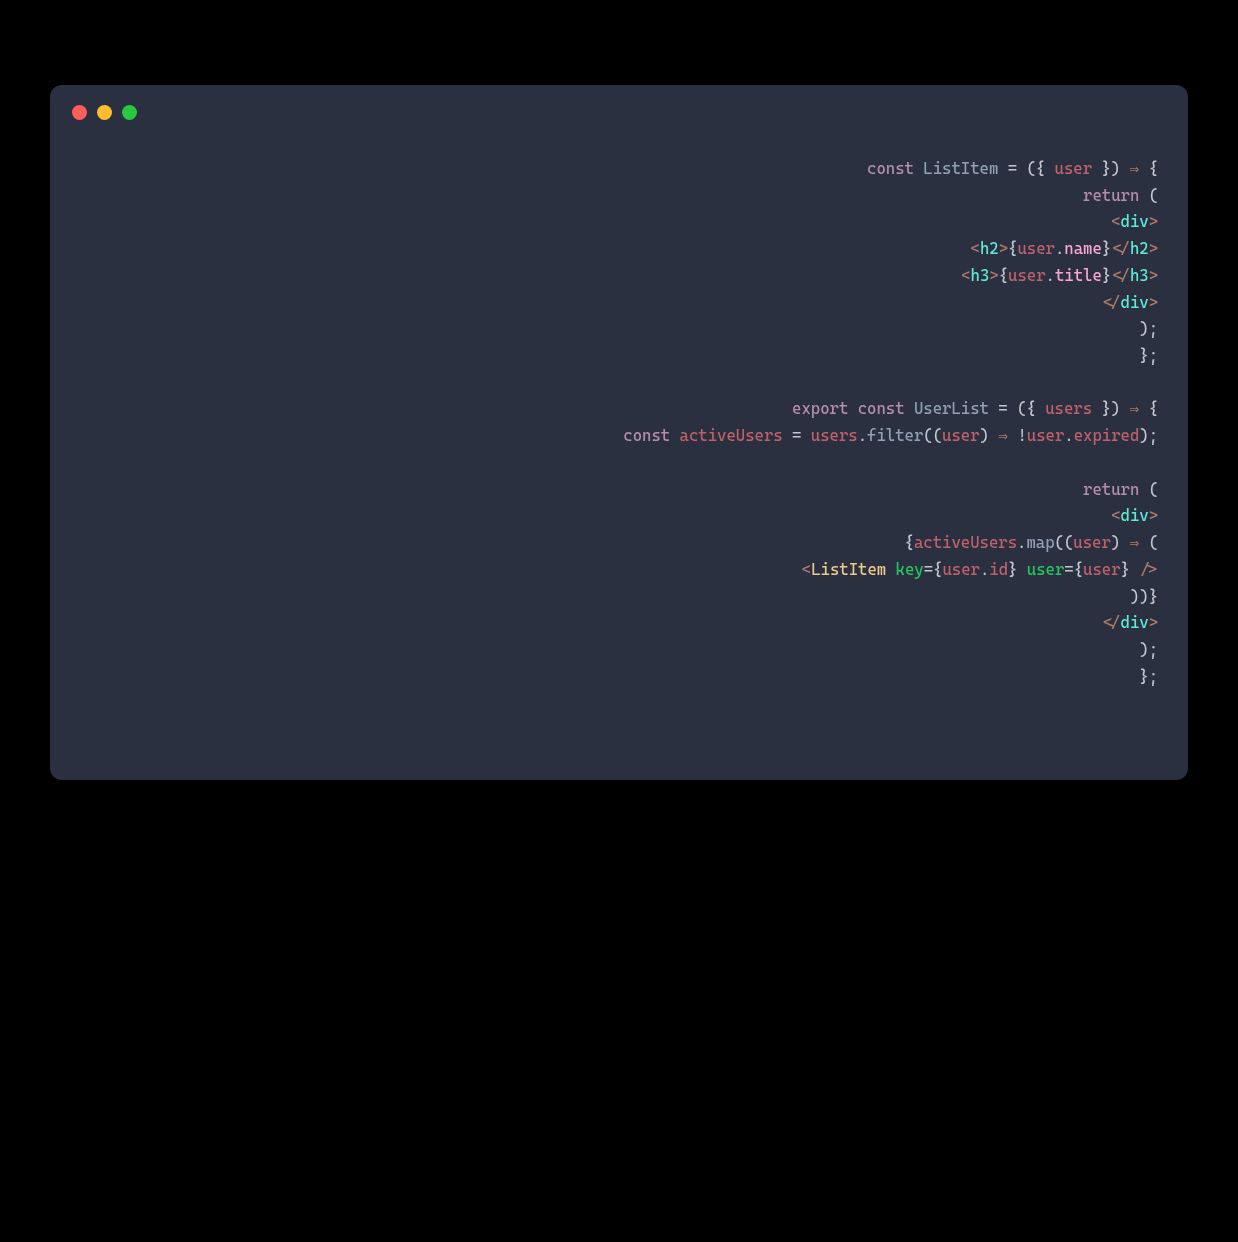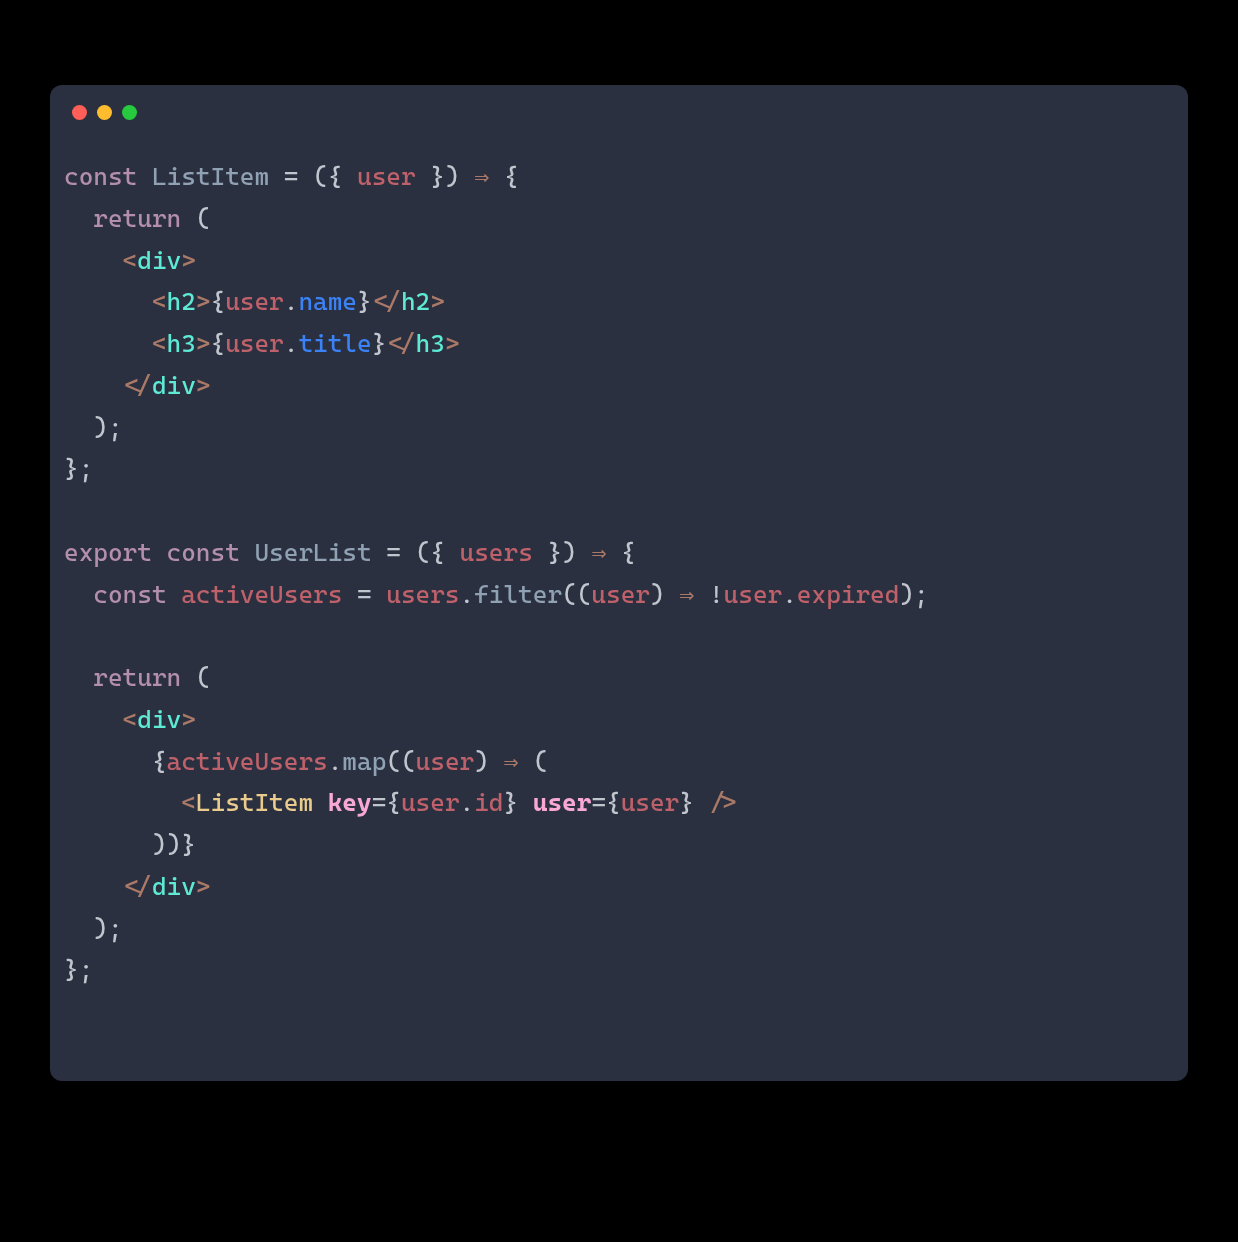--- a/index.html
+++ b/index.html
@@ -32,37 +32,38 @@
     }
     .traffic-light {
       width: 15px;
       height: 15px;
       border-radius: 50%;
     }
     .tl-red { background: #ff5f56; }
     .tl-yellow { background: #ffbd2e; }
     .tl-green { background: #27c93f; }
     .code-area {
-      padding: 28px 30px 90px 14px;
-      font-size: 25px;
+      padding: 28px 30px 90px 21px;
+      font-size: 16px;
       line-height: 1.67;
       color: #c0c5ce;
       white-space: pre;
+      text-align: right;
     }
     .tok-kw { color: #b48ead; }
     .tok-fn { color: #8fa1b3; }
     .tok-punc { color: #c0c5ce; }
     .tok-op { color: #c0c5ce; }
     .tok-arrow { color: #ab7967; }
     .tok-tag { color: #ab7967; }
     .tok-tagname { color: #5eead4; }
-    .tok-attr { color: #f9a8d4; font-weight: bold; }
+    .tok-attr { color: #22c55e; }
     .tok-var { color: #bf616a; }
     .tok-comp { color: #ebcb8b; }
-    .tok-prop { color: #3b82f6; }
+    .tok-prop { color: #f9a8d4; }
     .tok-plain { color: #c0c5ce; }
   </style>
 </head>
 <body>
 
 <div class="window">
   <div class="titlebar">
     <div class="traffic-light tl-red"></div>
     <div class="traffic-light tl-yellow"></div>
     <div class="traffic-light tl-green"></div>

